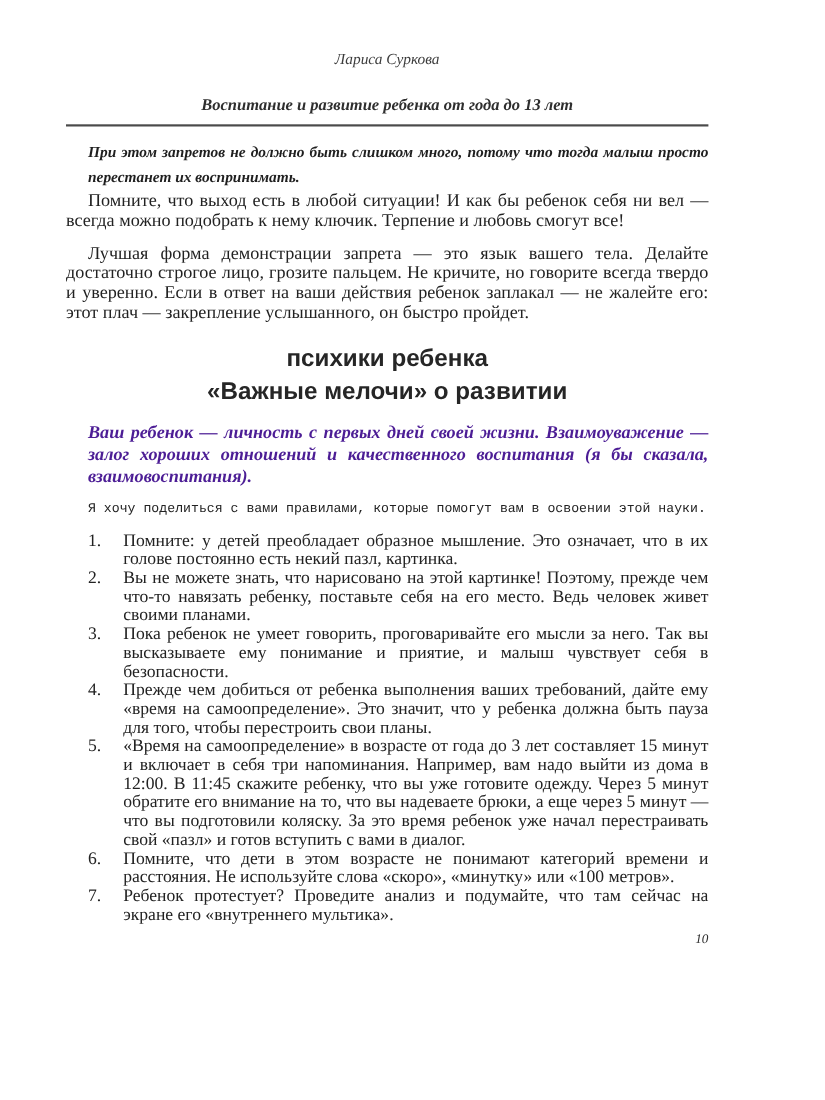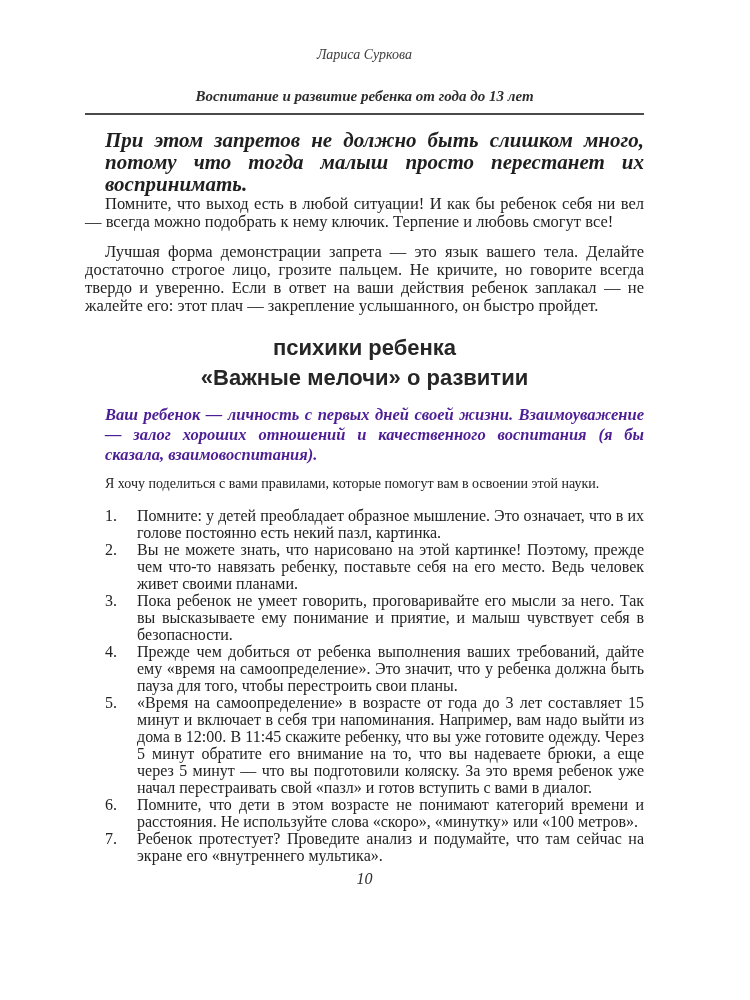--- a/index.html
+++ b/index.html
@@ -2,21 +2,21 @@
 <html lang="ru"><head>
 <meta charset="utf-8">
 <style>
   html, body { margin: 0; padding: 0; background: #ffffff; }
   .page {
     position: relative;
     width: 750px;
     height: 1000px;
     box-sizing: border-box;
     background: #ffffff;
-    padding: 46px 106px 0 85px;
+    padding: 46px 106px 0 60px;
     overflow: hidden;
     font-family: "Liberation Serif", "DejaVu Serif", serif;
     color: #222222;
   }
   .running-header {
     text-align: center;
     padding-bottom: 7px;
     border-bottom: 2px solid #4a4a4a;
   }
   .author-line {
@@ -30,21 +30,21 @@
     font-weight: 700;
     font-size: 15px;
     line-height: 19px;
     color: #2e2e2e;
     margin-top: 24px;
   }
   .lead-quote {
     margin: 14px 0 0 20px;
     font-weight: 700;
     font-style: italic;
-    font-size: 21px;
+    font-size: 14px;
     line-height: 22px;
     text-align: justify;
     hyphens: manual;
     color: #1f1f1f;
   }
   .para {
     margin: 12px 0 0 0;
     font-size: 16.5px;
     line-height: 18px;
     text-align: justify;
@@ -66,45 +66,46 @@
     font-weight: 700;
     font-style: italic;
     font-size: 16.5px;
     line-height: 20px;
     text-align: justify;
     hyphens: manual;
     color: #4c1d95;
   }
   .intro-para {
     margin-top: 10px;
-    font-size: 14px;
+    font-size: 12px;
     line-height: 18px;
     text-align: justify;
     text-indent: 20px;
     hyphens: manual;
+    font-family: Liberation Mono, monospace;
   }
   .numbered-list {
     margin: 12px 0 0 20px;
     font-size: 16px;
     line-height: 17px;
   }
   .list-item {
     display: grid;
     grid-template-columns: 32px 1fr;
   }
   .list-item .num { text-align: left; }
   .list-item .txt {
     text-align: justify;
     hyphens: manual;
   }
   .page-number {
     margin-top: 6px;
-    text-align: center;
+    text-align: right;
     font-style: italic;
-    font-size: 16px;
+    font-size: 12px;
     color: #2e2e2e;
   }
 </style>
 </head>
 <body>
 
 <div class="page">
 
   <div class="running-header">
     <div class="author-line">Лариса Суркова</div>

